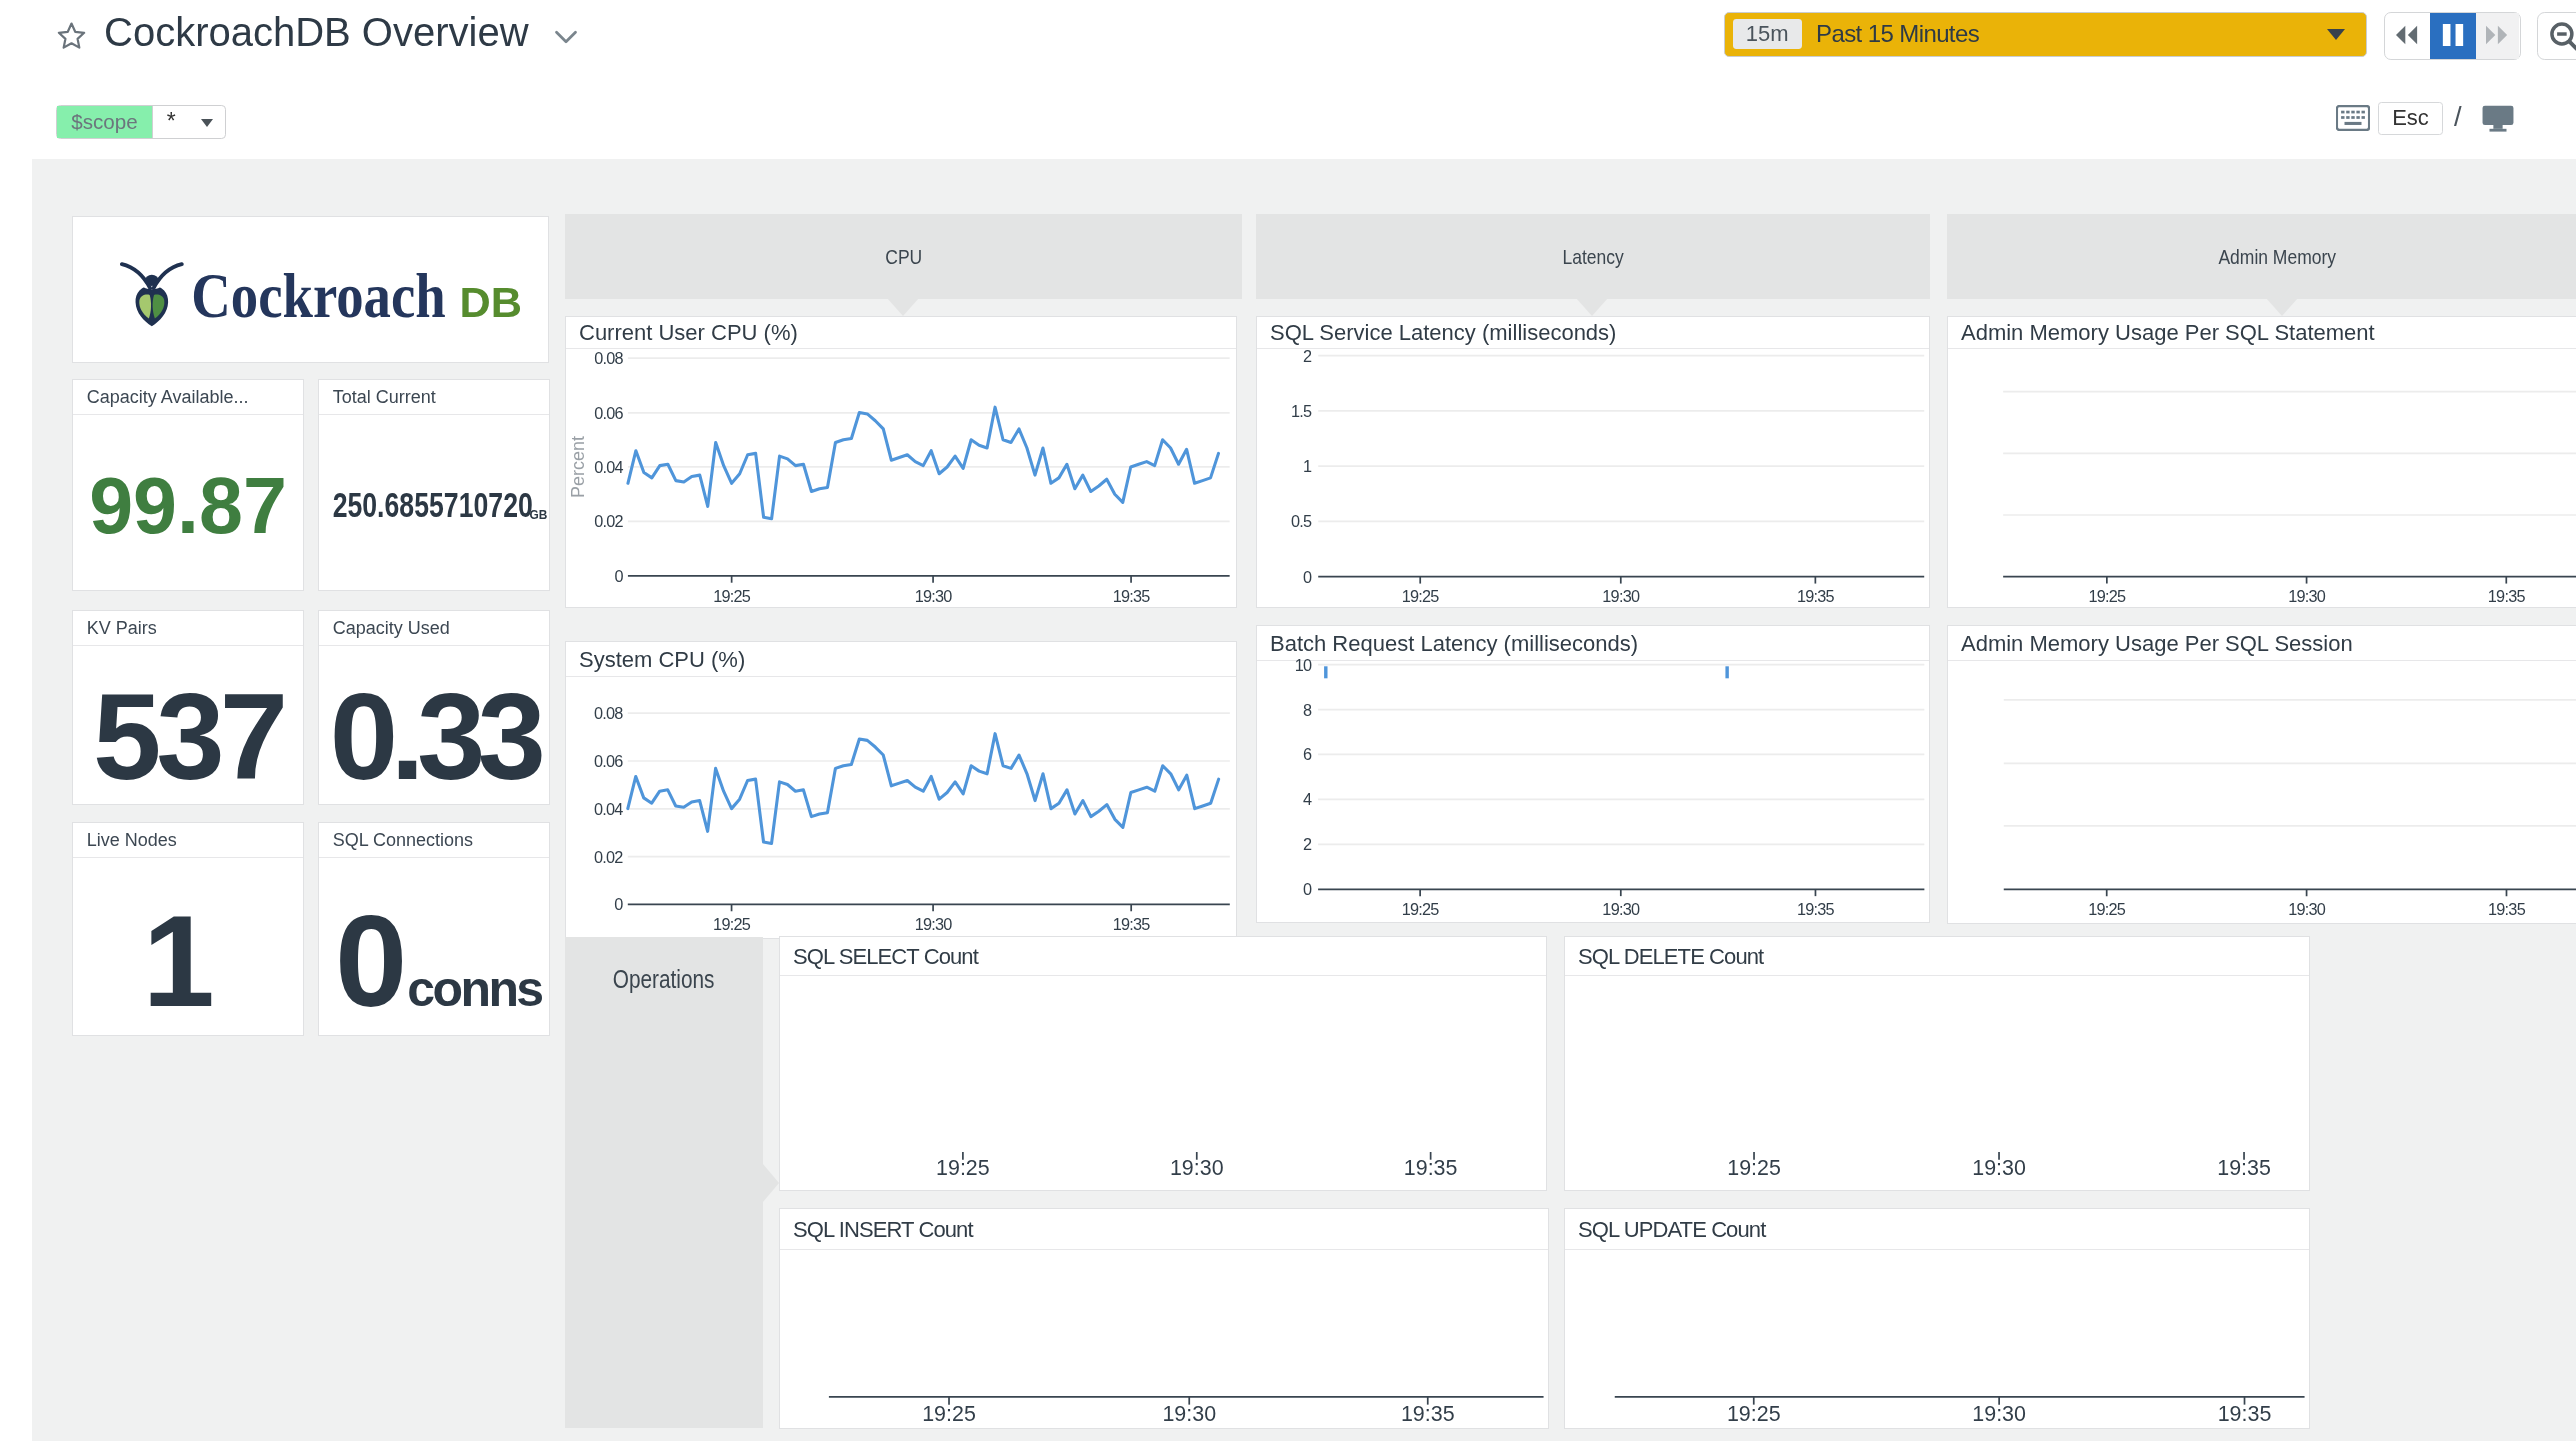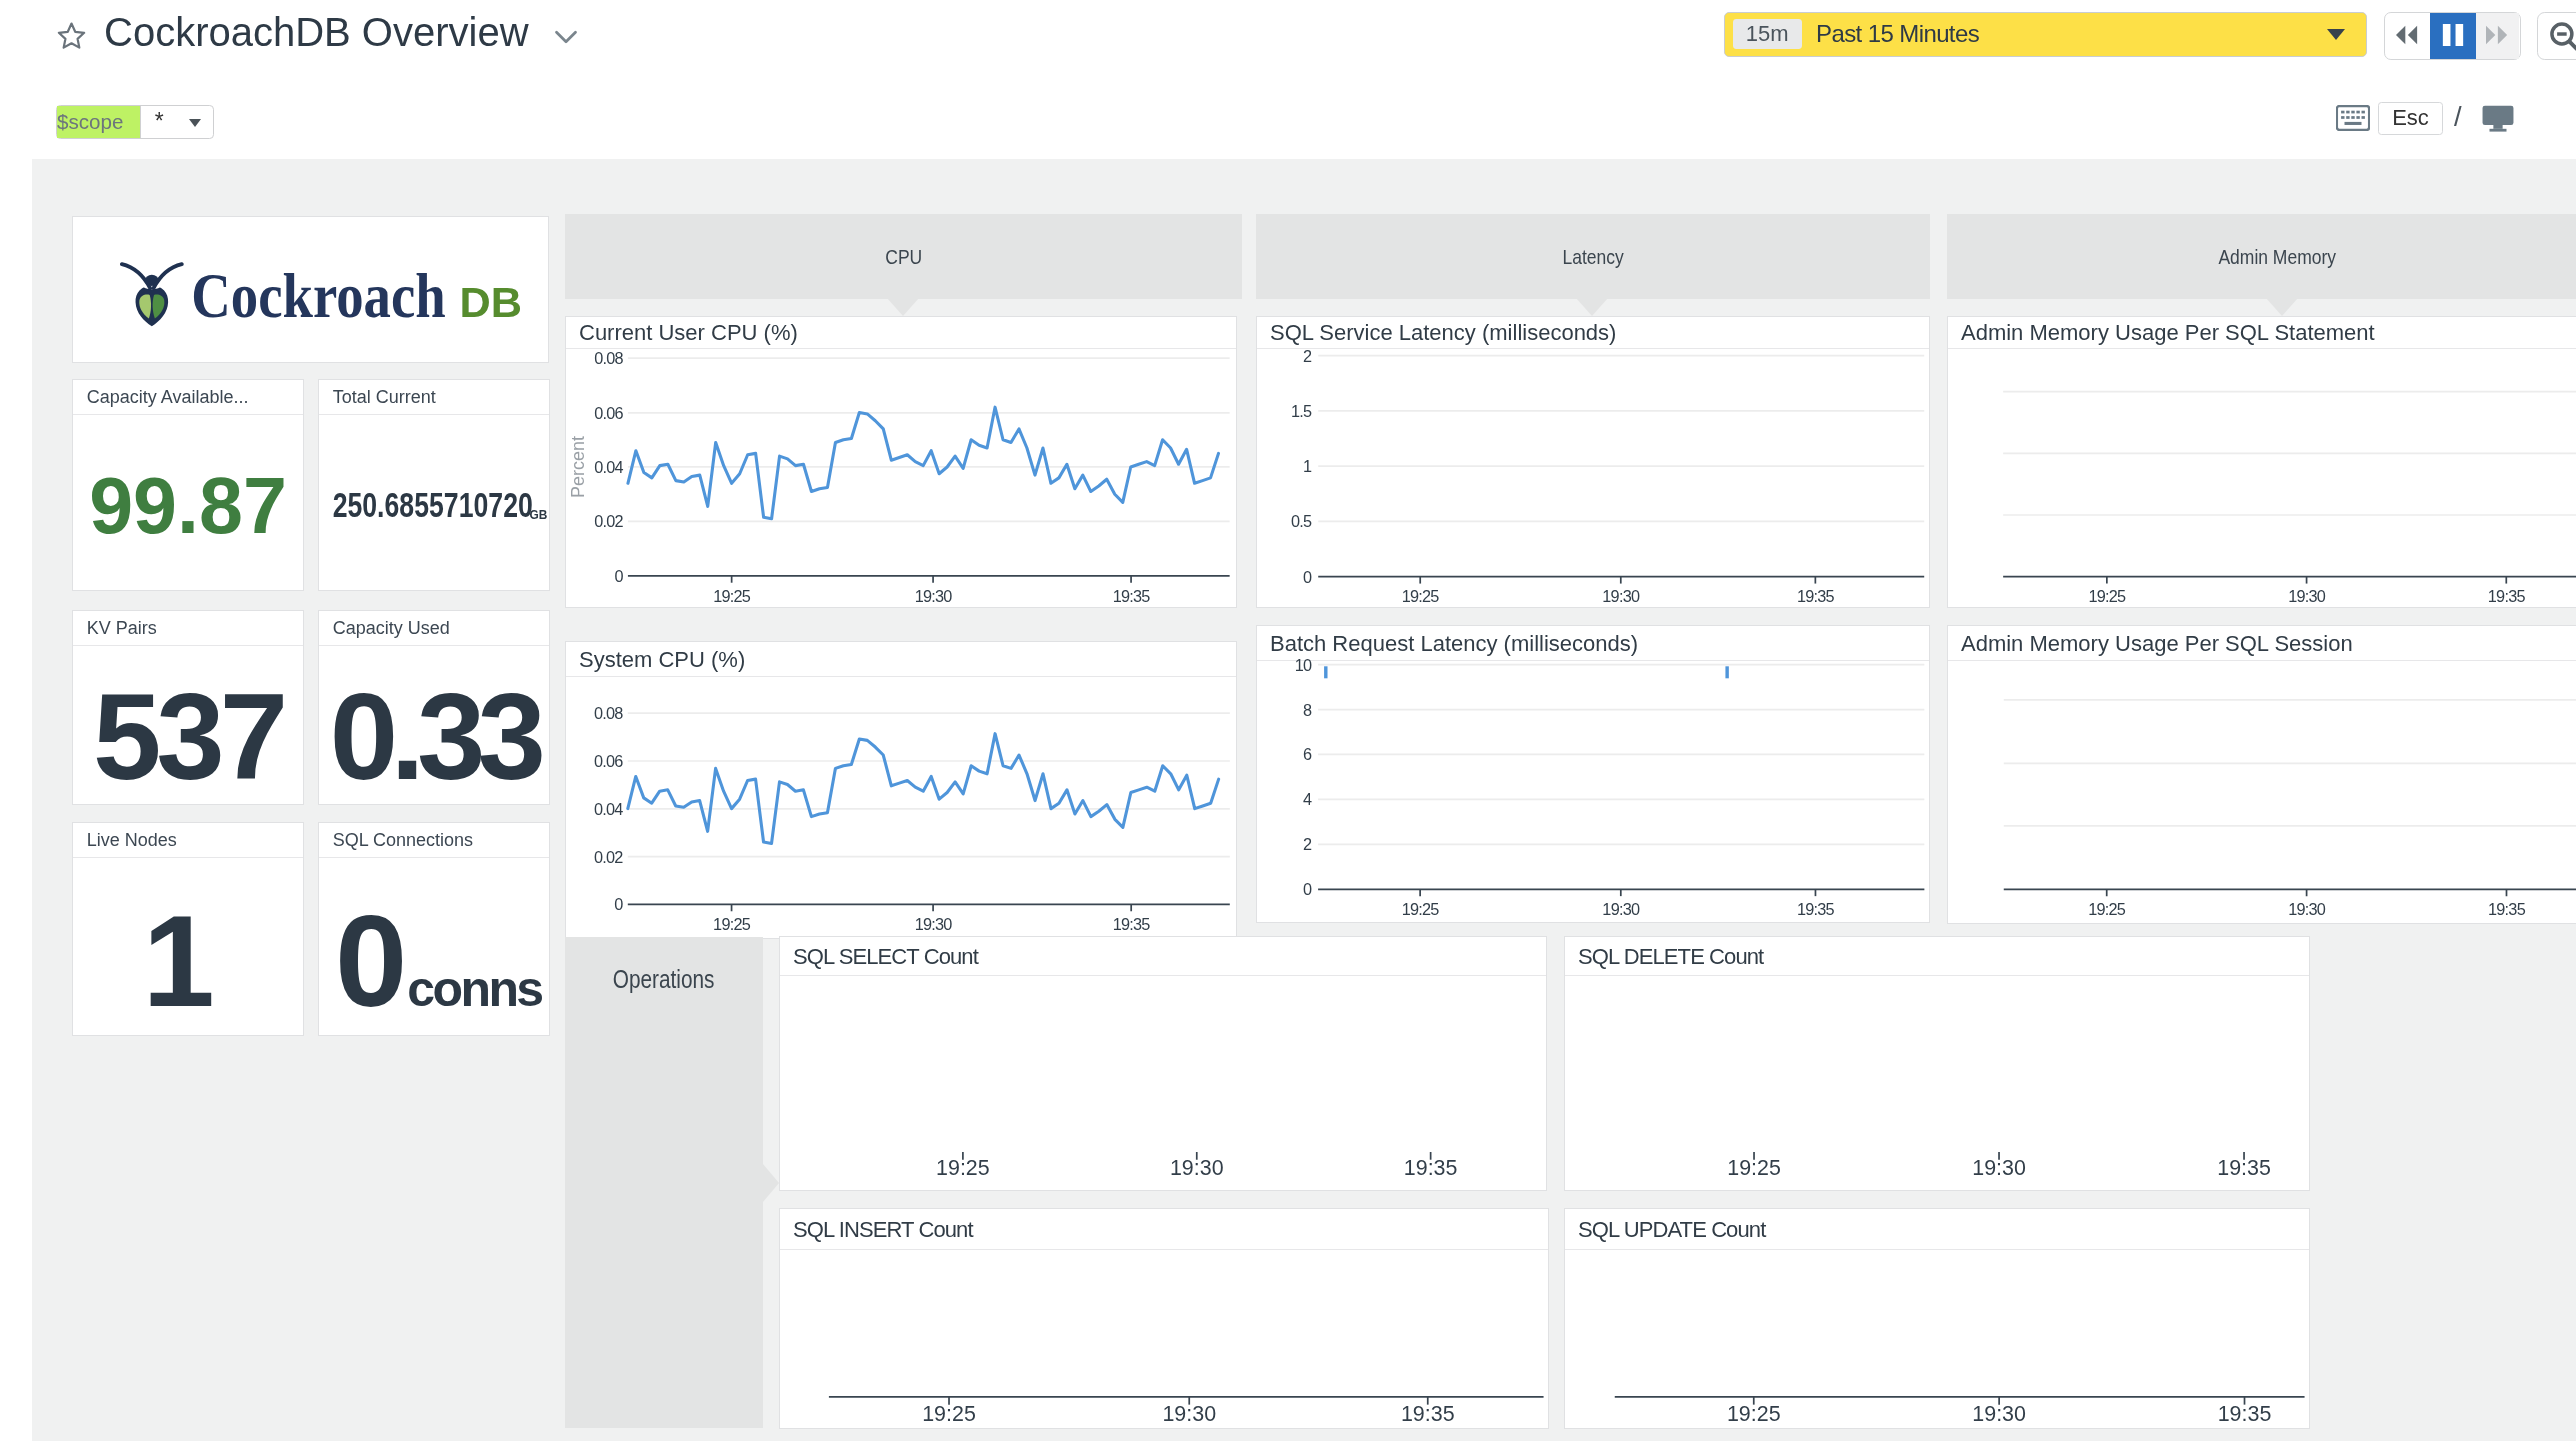--- a/index.html
+++ b/index.html
@@ -20,21 +20,21 @@
 </style></head><body>
 <div id="root">
 <svg width="33" height="33" viewBox="0 0 24 24" style="position:absolute;left:23px;top:20px">
 <path d="M12 2.6 L14.7 8.6 L21.2 9.3 L16.4 13.7 L17.7 20.1 L12 16.9 L6.3 20.1 L7.6 13.7 L2.8 9.3 L9.3 8.6 Z" fill="none" stroke="#6a737b" stroke-width="1.6" stroke-linejoin="round"></path>
     </svg>
 <div style="position:absolute;left:72px;top:10.3px;font-size:40px;color:#2e3a46">CockroachDB Overview</div>
 <svg width="26" height="19" viewBox="0 0 30 22" style="position:absolute;left:521px;top:28px">
 <path d="M4 5 L15 16 L26 5" fill="none" stroke="#7a858d" stroke-width="3.2" stroke-linecap="round" stroke-linejoin="round"></path>
     </svg>
 <div style="position:absolute;left:24px;top:105px;height:34px;border:1.7px solid #cfd0d2;border-radius:4.3px;background:#fff;display:flex">
-<div style="background:#bef264;border-right:1.7px solid #cfd0d2;width:84px;line-height:31px;text-align:left;color:#6c757d;font-size:20.6px">$scope</div>
+<div style="background:#86efac;border-right:1.7px solid #cfd0d2;width:96px;line-height:31px;text-align:center;color:#6c757d;font-size:20.6px">$scope</div>
 <div style="width:72px;line-height:31px;color:#333;font-size:23px;padding-left:13.7px;position:relative">*
 <span style="position:absolute;right:12px;top:13px;width:0;height:0;border-left:6.9px solid transparent;border-right:6.9px solid transparent;border-top:8.6px solid #4a5258"></span></div>
     </div>
 <svg width="34" height="26" viewBox="0 0 20 15" style="position:absolute;left:2304px;top:105px">
 <rect x="0.5" y="0.5" width="19" height="14" rx="1.5" fill="none" stroke="#6a7a85" stroke-width="1.4"></rect>
 <g fill="#6a7a85">
 <rect x="3" y="3.2" width="2" height="1.6"></rect>
         <rect x="6" y="3.2" width="2" height="1.6"></rect>
         <rect x="9" y="3.2" width="2" height="1.6"></rect>
         <rect x="12" y="3.2" width="2" height="1.6"></rect>
@@ -47,21 +47,21 @@
 <rect x="5" y="9.8" width="10" height="1.8"></rect>
       </g>
     </svg>
 <div style="position:absolute;left:2346px;top:102px;width:65px;height:33px;border:1.7px solid #d6d8da;border-radius:3.4px;background:#fff;text-align:center;line-height:29px;font-size:22px;color:#333">Esc</div>
 <div style="position:absolute;left:2422px;top:101px;font-size:27.4px;color:#4a545c">/</div>
 <svg width="34" height="28" viewBox="0 0 22 18" style="position:absolute;left:2449px;top:104px">
 <rect x="1" y="1" width="20" height="12.5" rx="1.5" fill="#6a7a85"></rect>
 <rect x="8" y="13.5" width="6" height="2.5" fill="#6a7a85"></rect>
 <rect x="5.5" y="16" width="11" height="1.8" fill="#6a7a85"></rect>
     </svg>
-<div style="position:absolute;left:1692px;top:12px;width:643px;height:45px;border:1.7px solid #c9cdd1;border-radius:5.1px;background:#fde047">
+<div style="position:absolute;left:1692px;top:12px;width:643px;height:45px;border:1.7px solid #c9cdd1;border-radius:5.1px;background:#eab308">
 <div style="position:absolute;left:7.7px;top:6px;width:69px;height:30px;background:#e8e9ea;border-radius:3.4px;text-align:center;line-height:30px;font-size:22px;color:#4a545c">15m</div>
 <div style="position:absolute;left:91px;top:0;line-height:42px;font-size:24px;letter-spacing:-0.6px;color:#2e3a46">Past 15 Minutes</div>
 <div style="position:absolute;right:20.6px;top:16.3px;width:0;height:0;border-left:9.4px solid transparent;border-right:9.4px solid transparent;border-top:11px solid #37424c"></div>
     </div>
 <div style="position:absolute;left:2352px;top:12px;width:137px;height:48px;border:1.7px solid #d4d6d8;border-radius:6.9px;background:#fff;display:flex">
 <div style="width:45px;position:relative">
 <svg width="26" height="22" viewBox="0 0 30 26" style="position:absolute;left:9.4px;top:11px">
 <path d="M13 2 L13 24 L2 13 Z" fill="#636c72"></path>
           <path d="M27 2 L27 24 L16 13 Z" fill="#636c72"></path>
         </svg>

